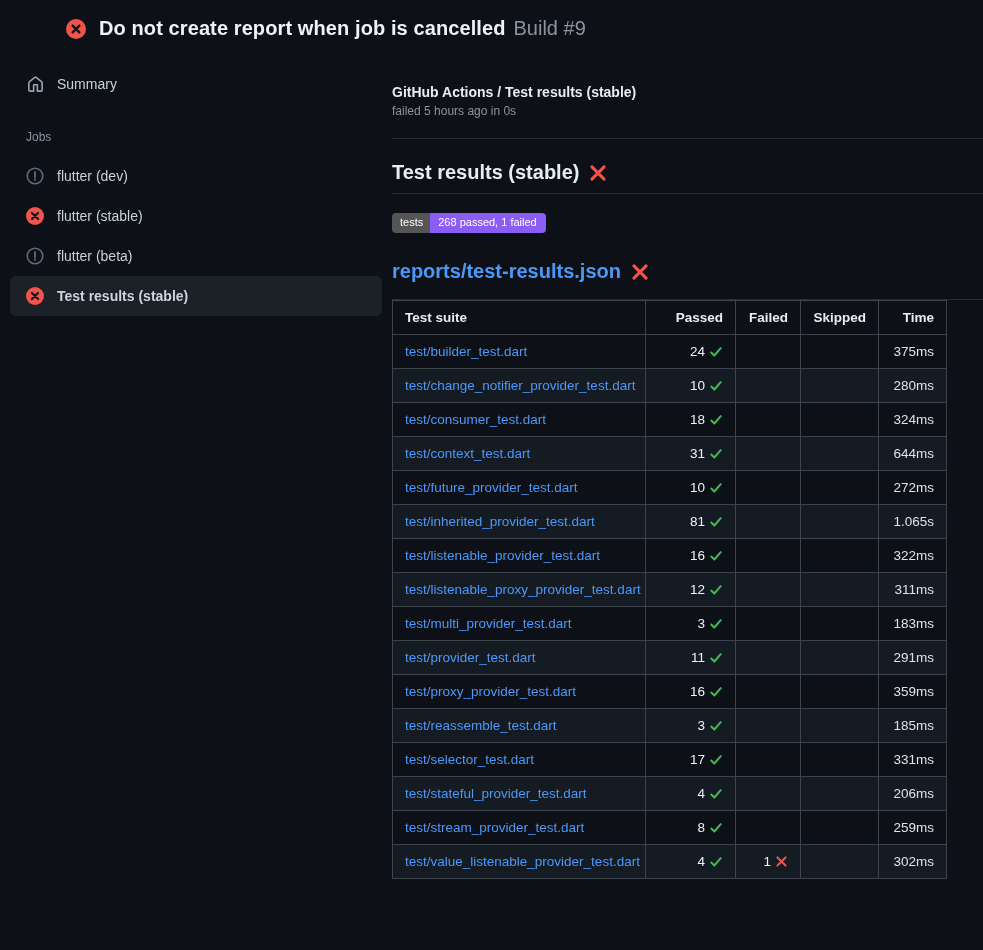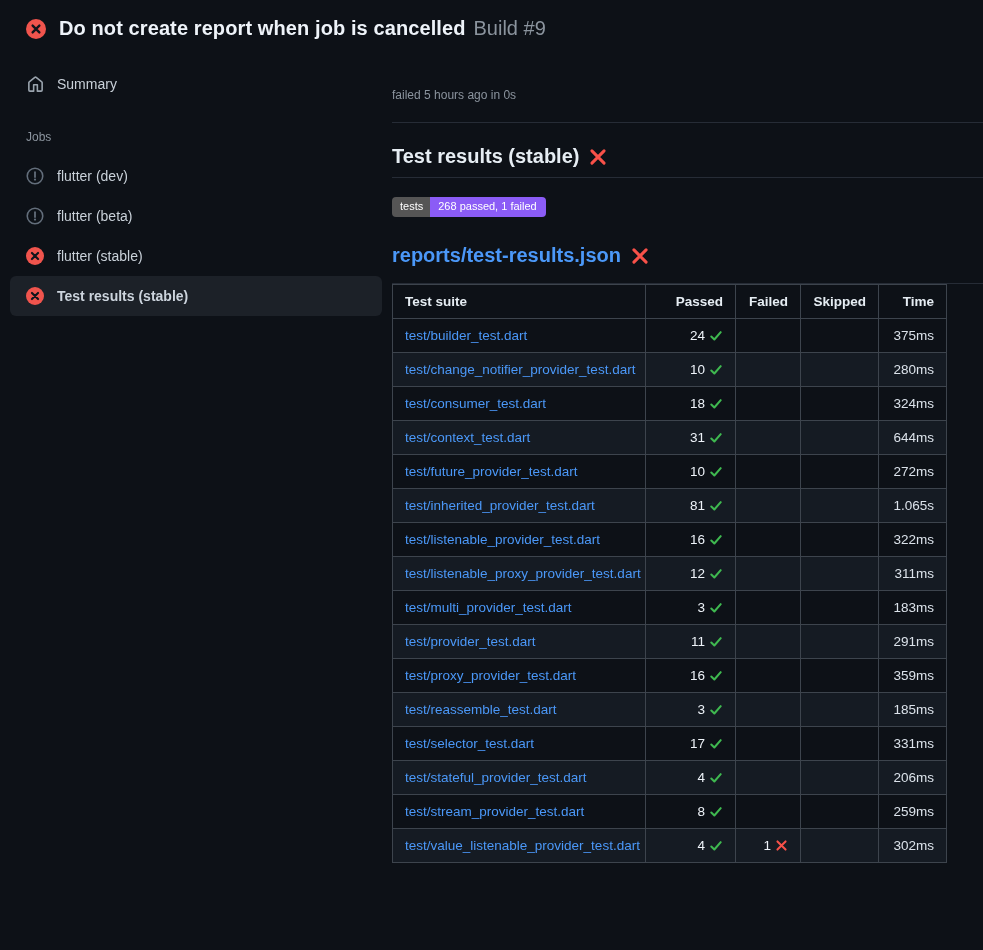--- a/index.html
+++ b/index.html
@@ -4,21 +4,21 @@
 <style>
   * { margin:0; padding:0; box-sizing:border-box; }
   html,body { width:983px; height:950px; }
   body {
     background:#0d1117;
     color:#e6edf3;
     font-family:"Liberation Sans","DejaVu Sans",sans-serif;
     overflow:hidden;
   }
   
-  .app-header { display:flex; align-items:center; padding:17px 24px 8px 26px; }
+  .app-header { display:flex; align-items:center; padding:17px 24px 8px 26px;margin-left:40px; }
   .app-header .status-icon { display:inline-flex; margin-right:13px; }
   .app-title { font-size:20px; font-weight:700; color:#eef3f9; letter-spacing:.1px; }
   .build-number { font-size:20px; font-weight:400; color:#8b949e; margin-left:8px; }
 
   
   .layout { display:flex; align-items:flex-start; }
   .sidebar { width:392px; flex-shrink:0; padding:16px 10px 0 10px; }
   .main { flex:1; padding-top:36px; min-width:0; }
 
   
@@ -107,51 +107,52 @@
           <path d="M8 4.6 V8.9" stroke="#636e7b" stroke-width="1.6" stroke-linecap="round"></path>
           <circle cx="8" cy="11.2" r="1" fill="#636e7b"></circle>
         </svg>
       </span>
       <span>flutter (dev)</span>
     </div>
 
     <div class="sidebar-item">
       <span class="icon">
         <svg width="18" height="18" viewBox="0 0 16 16">
+          <circle cx="8" cy="8" r="8" fill="#f0544d"></circle>
+          <path d="M5.3 5.3 L10.7 10.7 M10.7 5.3 L5.3 10.7" stroke="#10151c" stroke-width="1.9" stroke-linecap="round"></path>
+        </svg>
+      </span>
+      <span>flutter (stable)</span>
+    </div>
+
+    <div class="sidebar-item">
+      <span class="icon">
+        <svg width="18" height="18" viewBox="0 0 16 16">
           <circle cx="8" cy="8" r="6.9" fill="none" stroke="#636e7b" stroke-width="1.4"></circle>
           <path d="M8 4.6 V8.9" stroke="#636e7b" stroke-width="1.6" stroke-linecap="round"></path>
           <circle cx="8" cy="11.2" r="1" fill="#636e7b"></circle>
         </svg>
       </span>
       <span>flutter (beta)</span>
     </div>
 
-    <div class="sidebar-item">
+    <div class="sidebar-item selected">
       <span class="icon">
         <svg width="18" height="18" viewBox="0 0 16 16">
           <circle cx="8" cy="8" r="8" fill="#f0544d"></circle>
           <path d="M5.3 5.3 L10.7 10.7 M10.7 5.3 L5.3 10.7" stroke="#10151c" stroke-width="1.9" stroke-linecap="round"></path>
         </svg>
       </span>
-      <span>flutter (stable)</span>
-    </div>
-
-    <div class="sidebar-item selected">
-      <span class="icon">
-        <svg width="18" height="18" viewBox="0 0 16 16">
-          <circle cx="8" cy="8" r="8" fill="#f0544d"></circle>
-          <path d="M5.3 5.3 L10.7 10.7 M10.7 5.3 L5.3 10.7" stroke="#10151c" stroke-width="1.9" stroke-linecap="round"></path>
-        </svg>
-      </span>
       <span>Test results (stable)</span>
     </div>
   </div>
 
   <div class="main">
     <div class="workflow-header">
+      <div class="workflow-title">GitHub Actions / Test results (stable)</div>
       <div class="workflow-subtitle">failed 5 hours ago in 0s</div>
     </div>
 
     <h2 class="section-title">
       <span>Test results (stable)</span>
       <span class="x-icon">
         <svg width="18" height="18" viewBox="0 0 16 16">
           <path d="M2.6 2.6 L13.4 13.4 M13.4 2.6 L2.6 13.4" stroke="#f85149" stroke-width="2.7" stroke-linecap="round"></path>
         </svg>
       </span>

